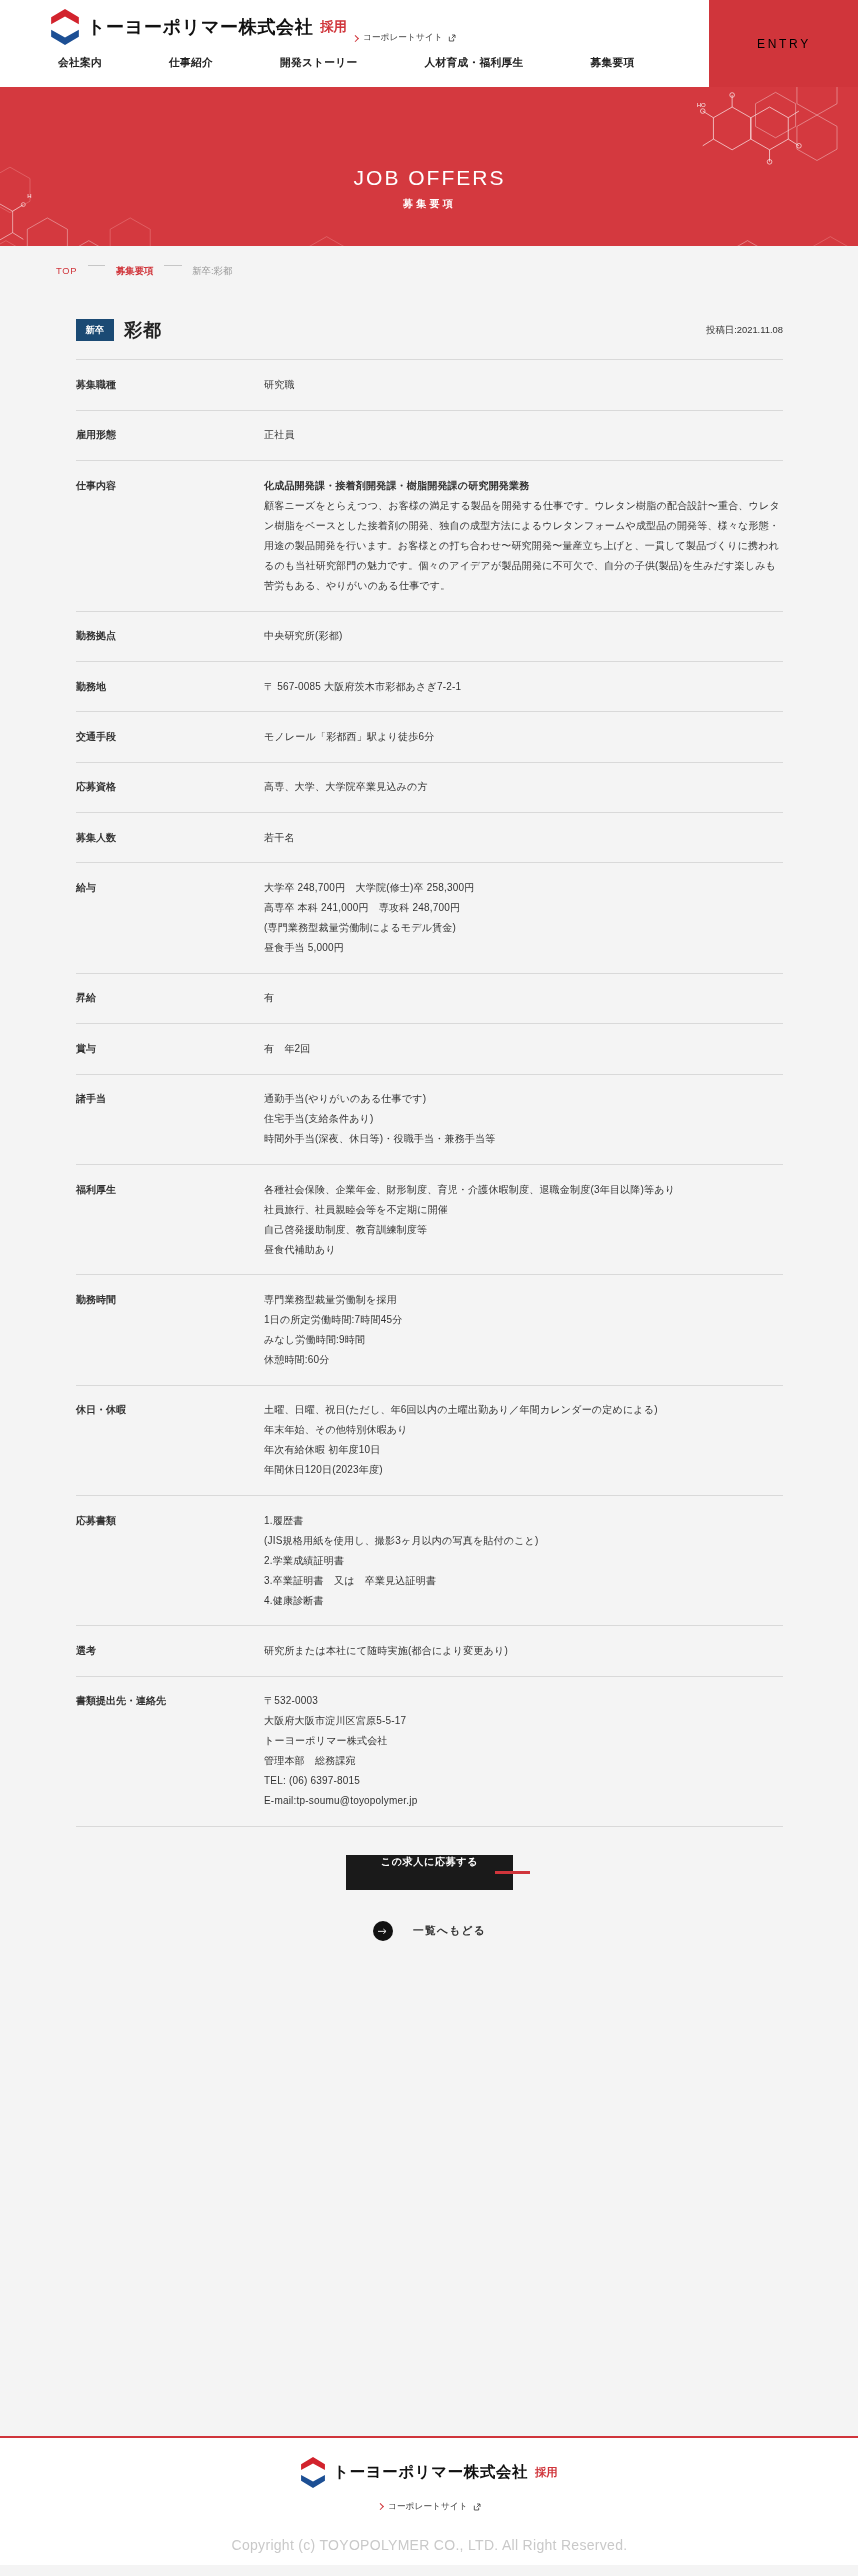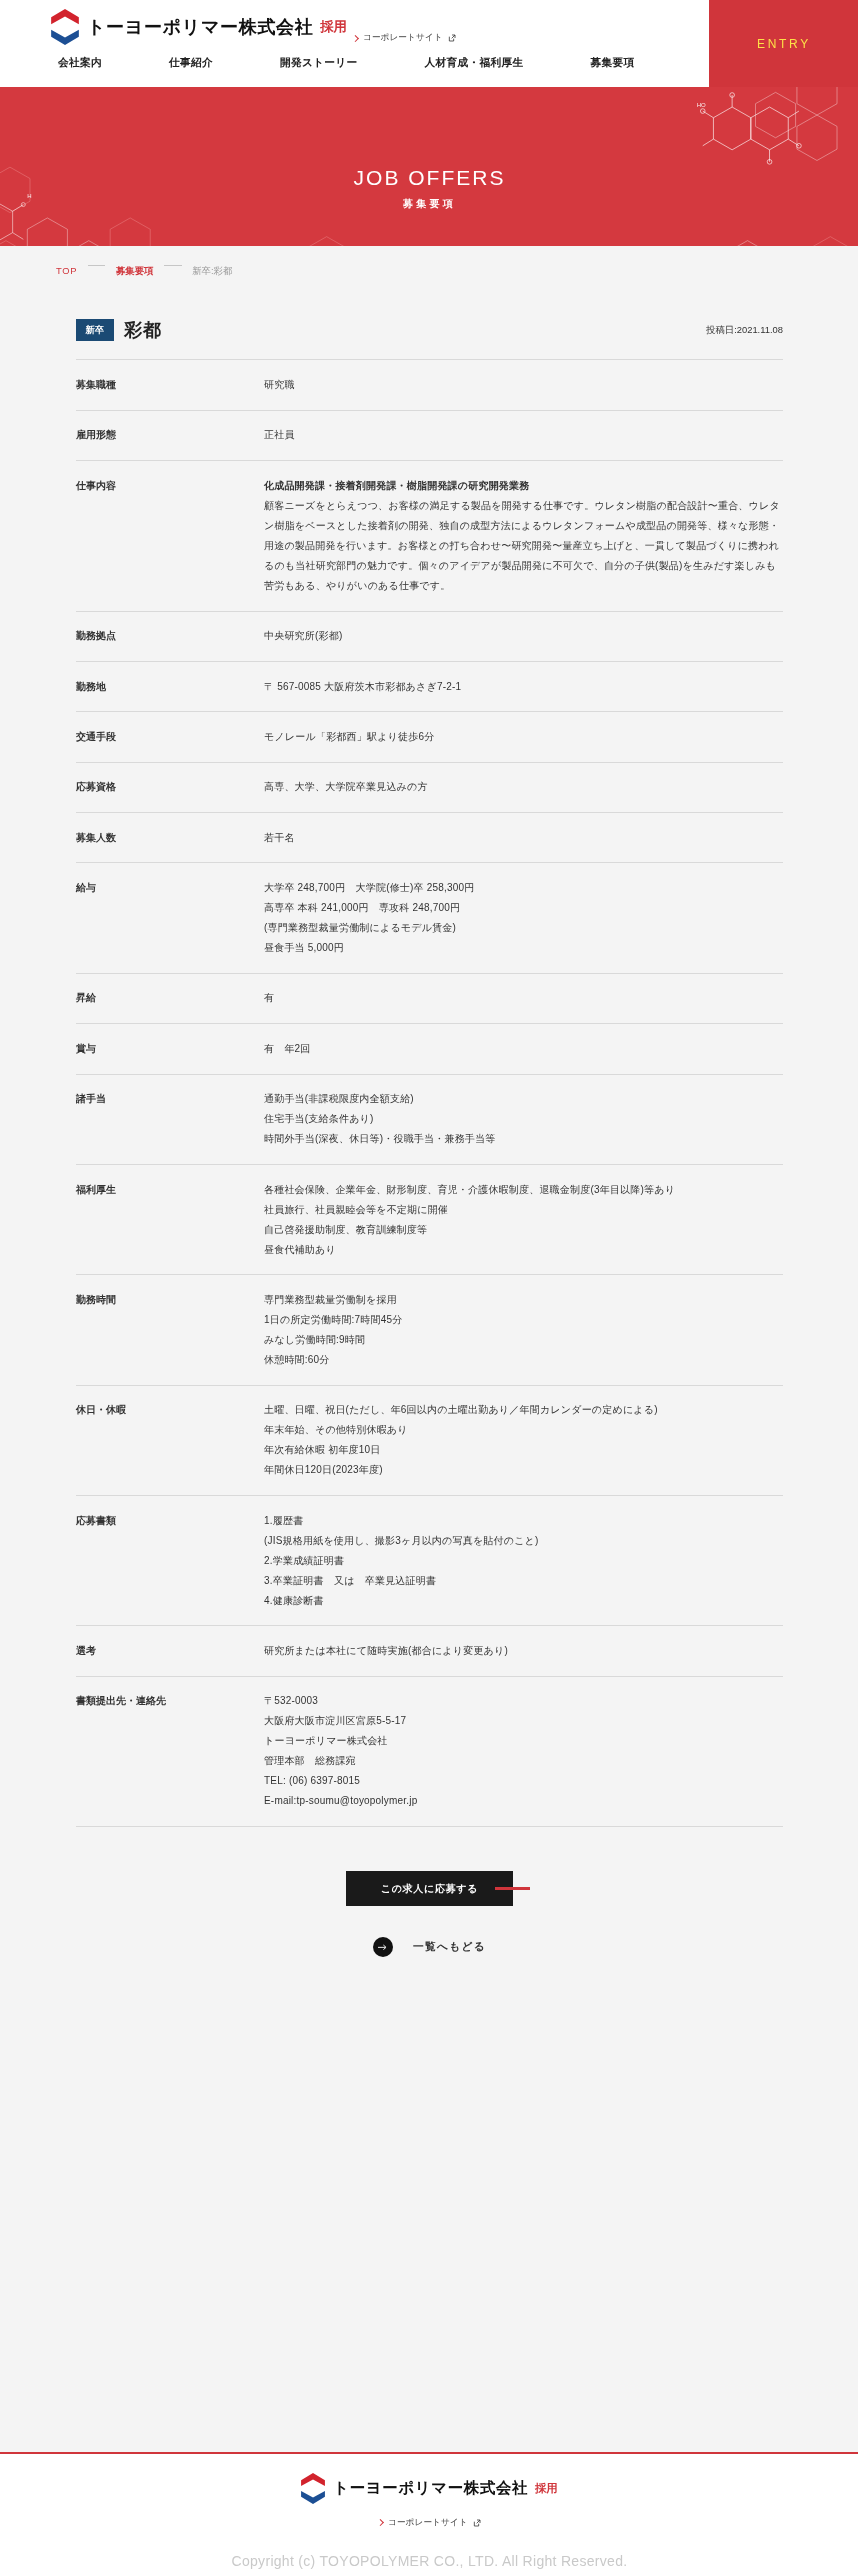--- a/index.html
+++ b/index.html
@@ -20,21 +20,21 @@
   .logo{position:absolute;left:51px;top:9.4px;display:flex;align-items:center;}
   .logo-mark{width:28px;height:36px;flex:none;}
   .logo-text{margin-left:8px;font-size:18px;font-weight:800;letter-spacing:0.7px;color:#111;}
   .logo-sub{margin-left:6.7px;font-size:13.4px;font-weight:800;color:var(--accent,#d0353b);}
   .corp-link{position:absolute;left:353px;top:32px;display:flex;align-items:center;gap:5.3px;font-size:8.7px;color:#444;}
   .chev{width:4.7px;height:4.7px;border-top:1.3px solid var(--accent,#d0353b);border-right:1.3px solid var(--accent,#d0353b);transform:rotate(45deg);flex:none;}
   .ext-ic{flex:none;display:inline-block;}
   .main-nav{position:absolute;left:58px;top:56px;display:flex;gap:67px;}
   .main-nav a{font-size:10.7px;font-weight:700;color:#222;letter-spacing:0.3px;}
   .entry-btn{position:absolute;right:0;top:0;width:150px;height:88px;background:var(--accent,#d0353b);
-    color:#fde047;display:flex;align-items:center;justify-content:center;font-size:12px;letter-spacing:2.7px;}
+    color:#000000;display:flex;align-items:center;justify-content:center;font-size:12px;letter-spacing:2.7px;}
 
   
   .hero{position:relative;height:159px;background:var(--banner,#d4393f);overflow:hidden;text-align:center;}
   .hero-decor{position:absolute;left:0;top:0;pointer-events:none;}
   .hero-title{position:relative;margin:0;padding-top:79px;font-size:21px;font-weight:500;letter-spacing:2px;color:#ffffff;}
   .hero-sub{position:relative;margin-top:6.7px;font-size:10px;font-weight:700;letter-spacing:3.3px;color:#fff;}
 
   
   .breadcrumb{display:flex;padding:19px 0 0 56px;font-size:9.4px;}
   .bc-sep{width:17.4px;height:0.7px;background:#c6c6c6;margin:0 10.7px;flex:none;}
@@ -49,22 +49,22 @@
   .job-title{margin-left:10.7px;font-size:18px;font-weight:800;color:#222;letter-spacing:0.7px;}
   .posted{margin-left:auto;font-size:9.4px;color:#333;}
   .job-table{margin-top:17.4px;border-bottom:1.3px solid #d9d9d9;}
   .job-row{display:flex;border-top:1.3px solid #d9d9d9;padding:14.7px 0;}
   .job-label{width:188px;flex:none;font-size:10px;font-weight:700;line-height:20px;}
   .job-value{font-size:10px;line-height:20px;letter-spacing:0.2px;max-width:558px;}
   .job-value .lead{font-weight:700;}
 
   
   .actions{text-align:center;}
-  .apply-btn{position:relative;display:inline-flex;width:167px;height:35px;margin-top:44px;
-    background:var(--btn-black,#1a1a1a);color:#fff;align-items:center;justify-content:center;
+  .apply-btn{position:relative;display:inline-flex;width:167px;height:35px;margin-top:28px;
+    background:var(--btn-black,#1a1a1a);color:#fff;justify-content:center;
     font-size:10px;font-weight:700;letter-spacing:0.7px;}
   .apply-dash{position:absolute;right:-17.4px;top:50%;width:35px;height:2.7px;margin-top:-1.3px;background:var(--accent,#d0353b);}
   .back-row{margin-top:31px;}
   .back-link{display:inline-flex;align-items:center;gap:20px;font-size:10.7px;font-weight:700;color:#333;letter-spacing:1.3px;}
   .back-circle{width:20px;height:20px;border-radius:50%;background:#111;display:flex;align-items:center;justify-content:center;flex:none;}
 
   .bottom-spacer{height:495px;}
 
   
   .site-footer{background:#fff;border-top:2.7px solid var(--accent,#d0353b);text-align:center;padding:19px 0 12px;}
@@ -245,21 +245,21 @@
   <div class="job-row">
     <div class="job-label">賞与</div>
     <div class="job-value">
           <div>有　年2回</div>
         </div>
   </div>
 
   <div class="job-row">
     <div class="job-label">諸手当</div>
     <div class="job-value">
-          <div>通勤手当(非課税限度内全額支給)</div>
+          <div>通勤手当(やりがいのある仕事です)</div>
           <div>住宅手当(支給条件あり)</div>
           <div>時間外手当(深夜、休日等)・役職手当・兼務手当等</div>
         </div>
   </div>
 
   <div class="job-row">
     <div class="job-label">福利厚生</div>
     <div class="job-value">
           <div>各種社会保険、企業年金、財形制度、育児・介護休暇制度、退職金制度(3年目以降)等あり</div>
           <div>社員旅行、社員親睦会等を不定期に開催</div>

